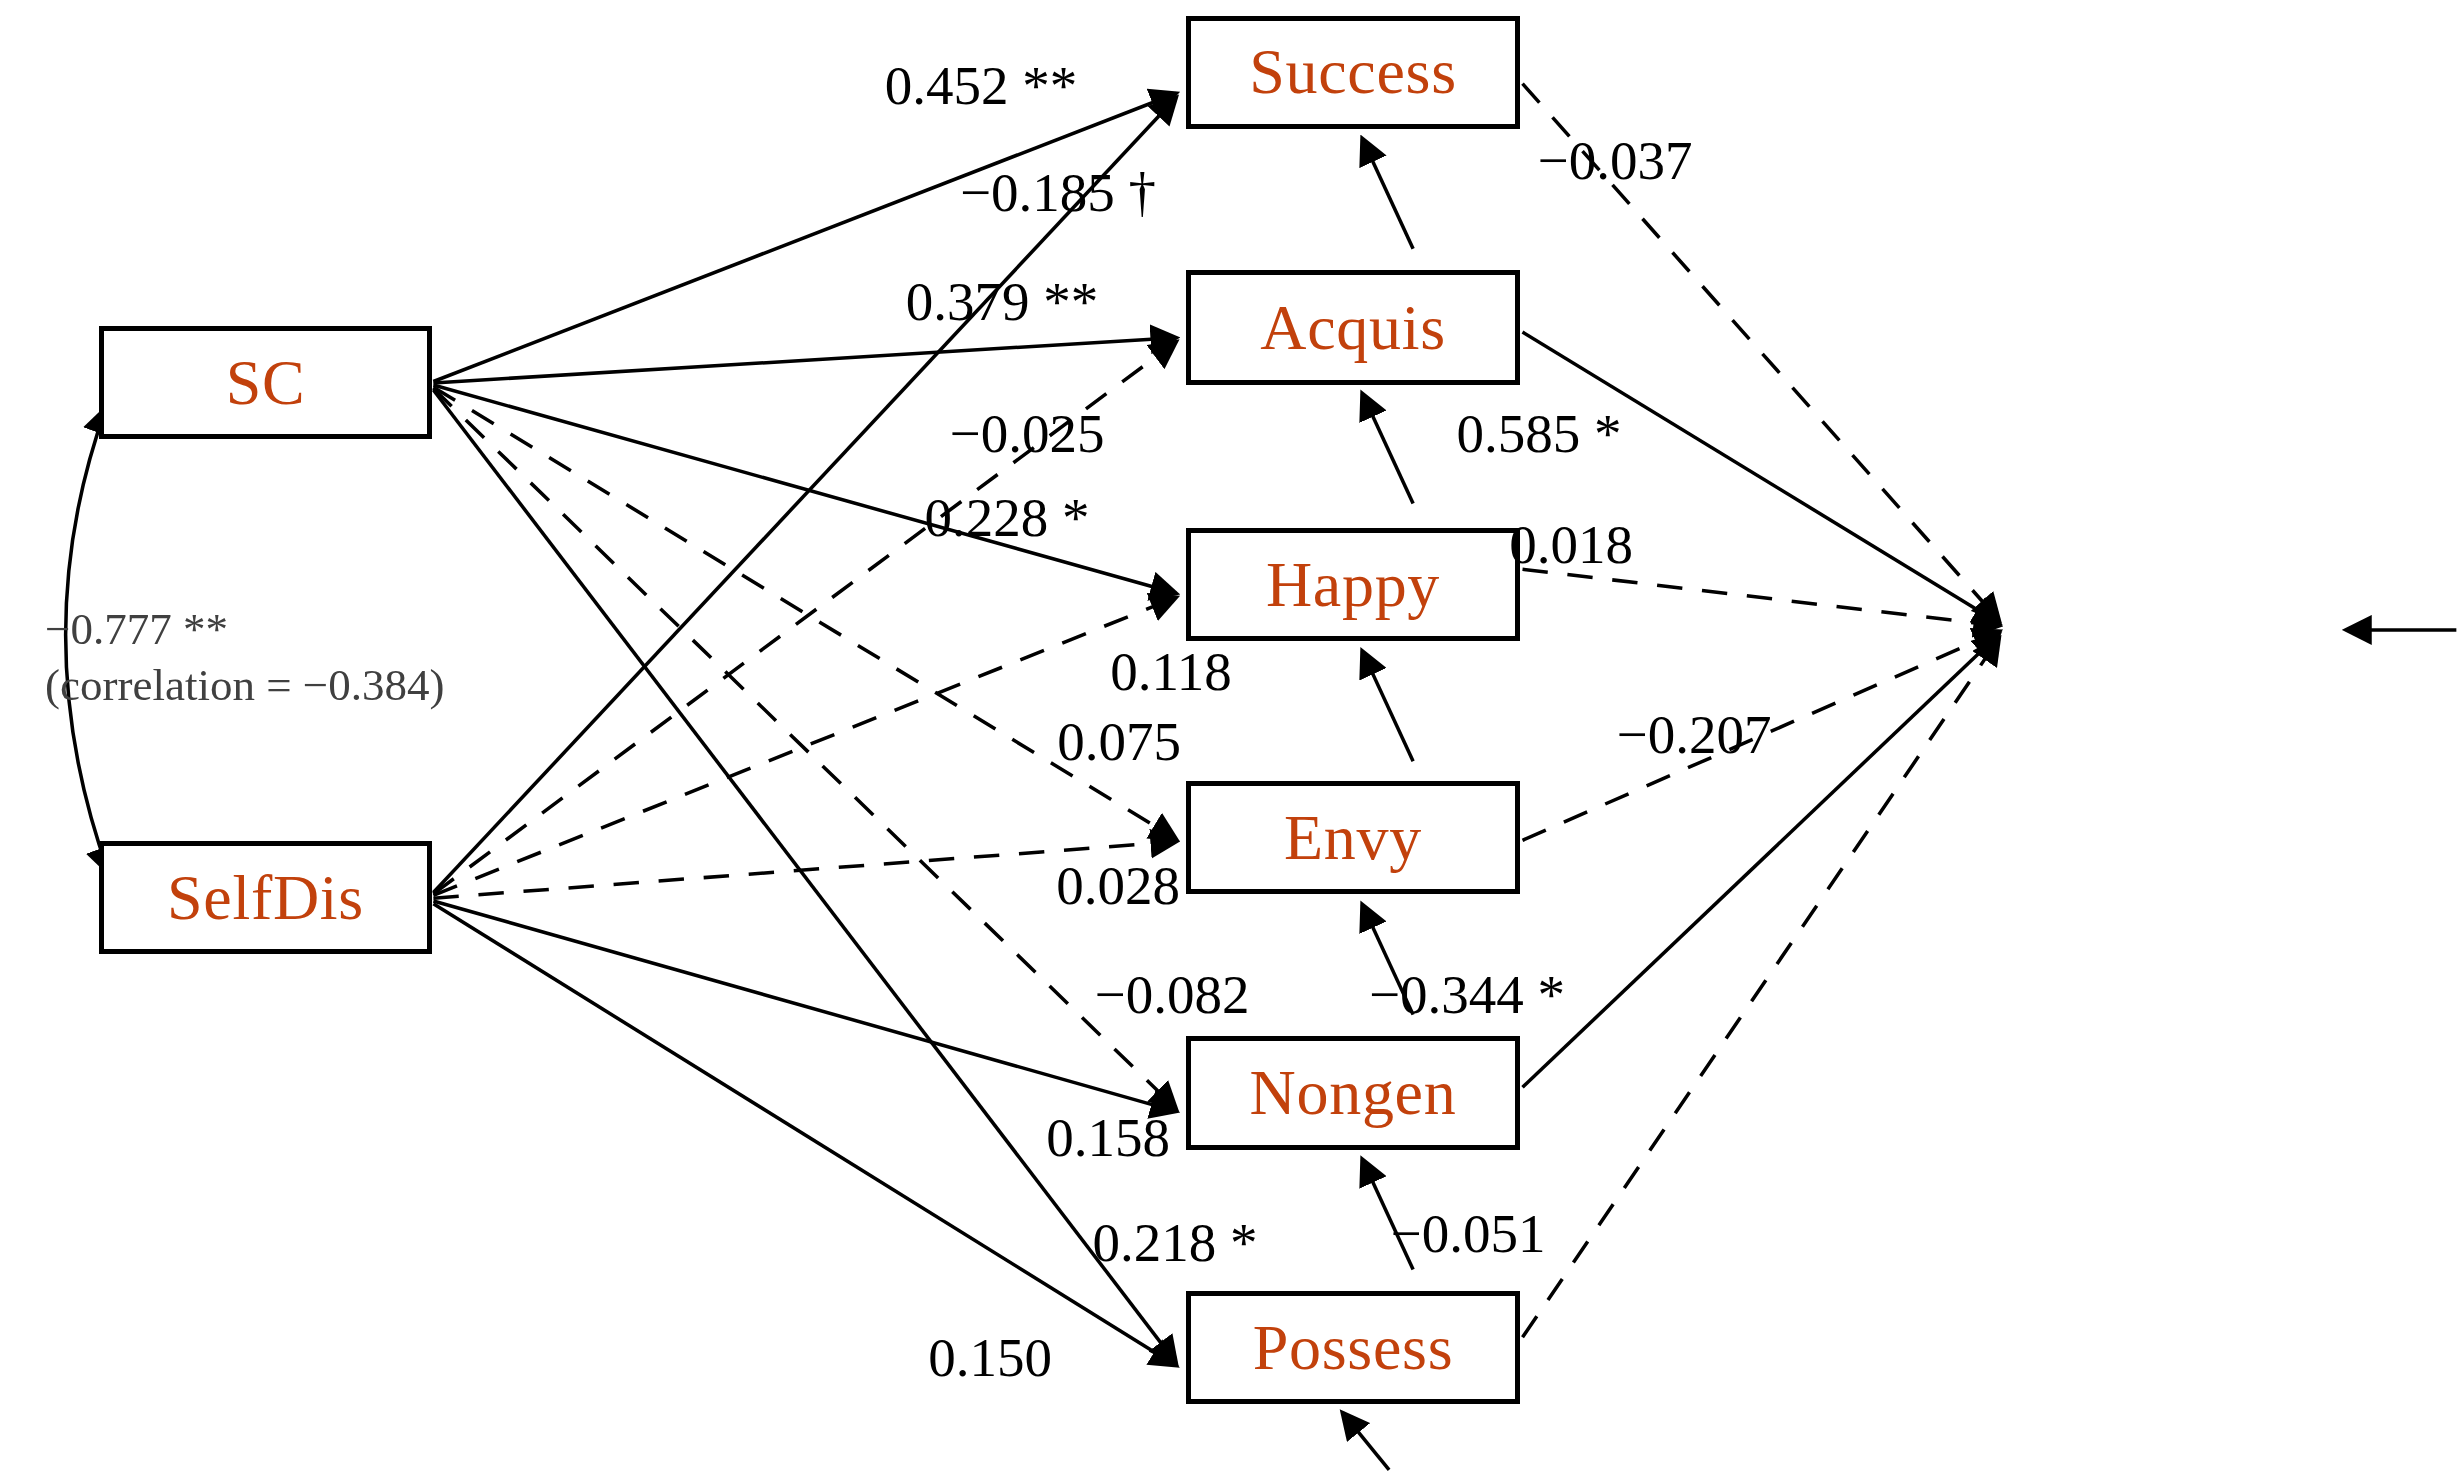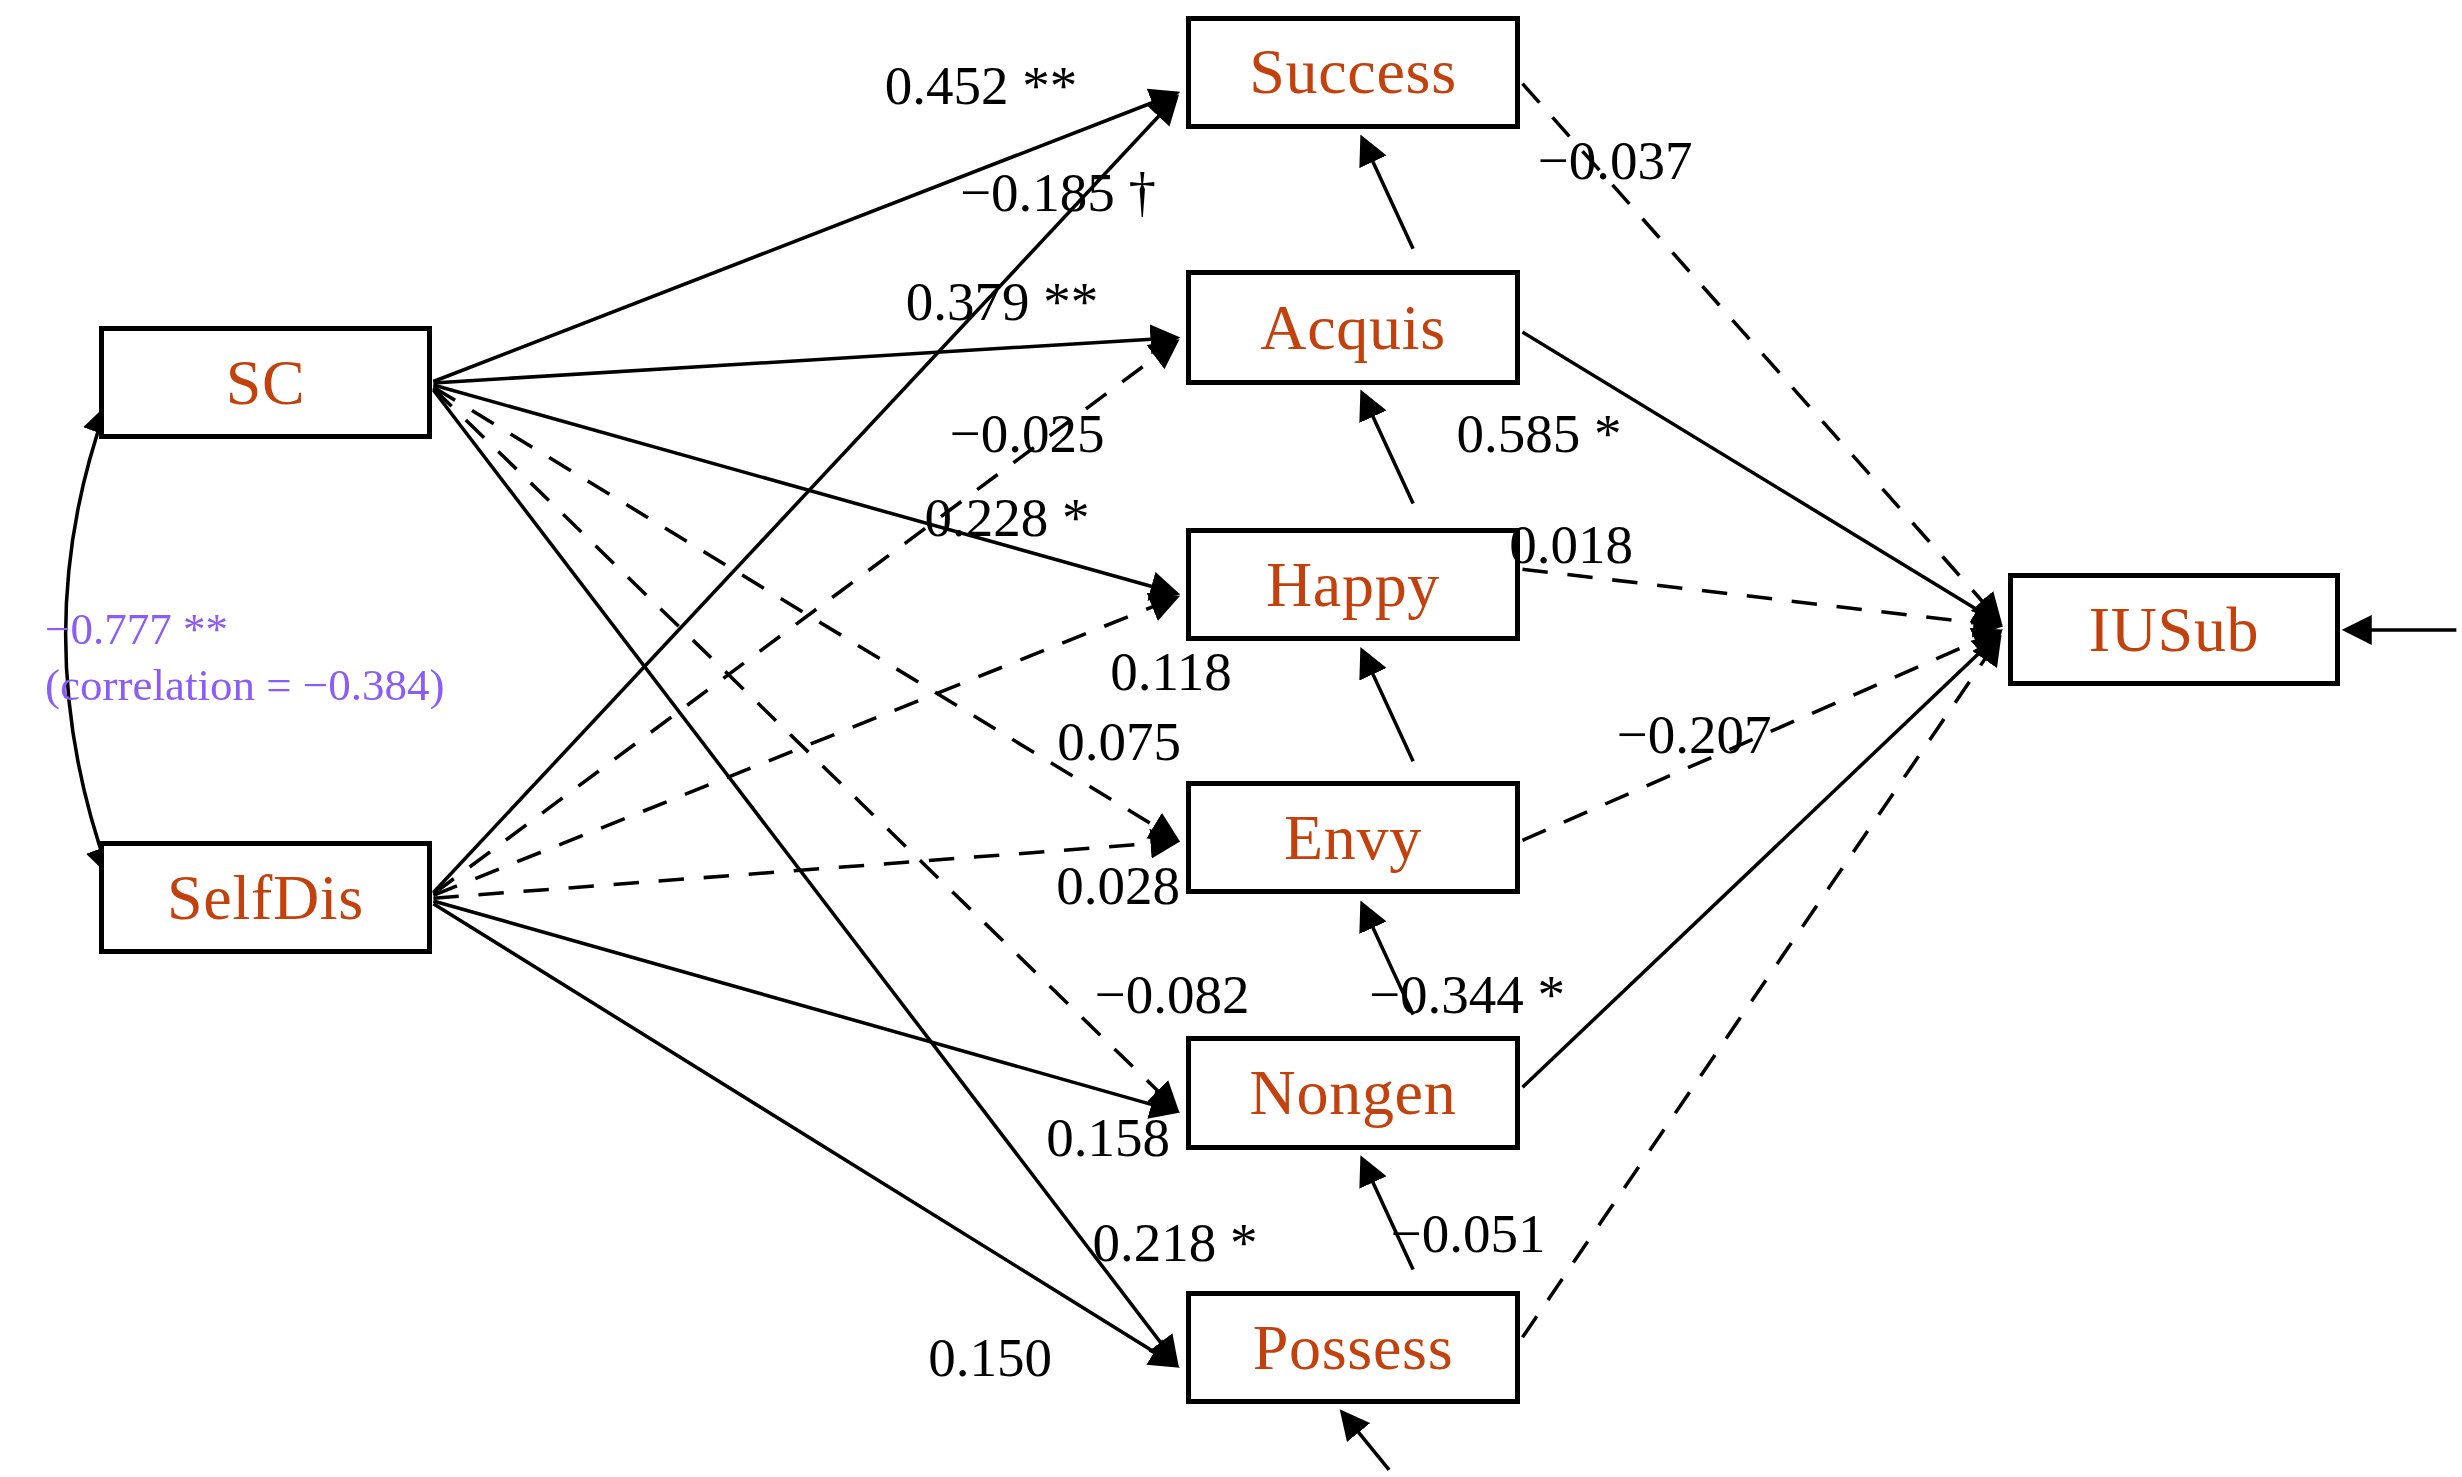--- a/index.html
+++ b/index.html
@@ -33,21 +33,21 @@
     transform: translate(-50%, -50%);
     font-size: 55px;
     color: #000000;
     white-space: nowrap;
   }
   .corr-block {
     position: absolute;
     left: 45px;
     top: 601px;
     font-size: 45px;
-    color: #8b5cf6;
+    color: #404040;
     line-height: 56px;
     white-space: nowrap;
   }
   .edge { stroke: #000000; stroke-width: 5; fill: none; }
   .residual { stroke: #000000; stroke-width: 5; fill: none; }
 </style>
 </head>
 <body>
 
 <div id="canvas">
@@ -111,23 +111,20 @@
   <div class="node" style="left:1186px; top:781px; width:334px; height:113px;">
     <span>Envy</span>
   </div>
   <div class="node" style="left:1186px; top:1036px; width:334px; height:114px;">
     <span>Nongen</span>
   </div>
   <div class="node" style="left:1186px; top:1291px; width:334px; height:113px;">
     <span>Possess</span>
   </div>
 
-  <div class="node" style="left:2008px; top:573px; width:332px; height:113px;">
-    <span>IUSub</span>
-  </div>
 
   <div class="corr-block">
     <div>−0.777 **</div>
     <div>(correlation = −0.384)</div>
   </div>
 
   <div class="coef" style="left:981px; top:85px;">0.452 **</div>
   <div class="coef" style="left:1058px; top:192px;">−0.185 †</div>
   <div class="coef" style="left:1002px; top:301px;">0.379 **</div>
   <div class="coef" style="left:1027px; top:433px;">−0.025</div>

